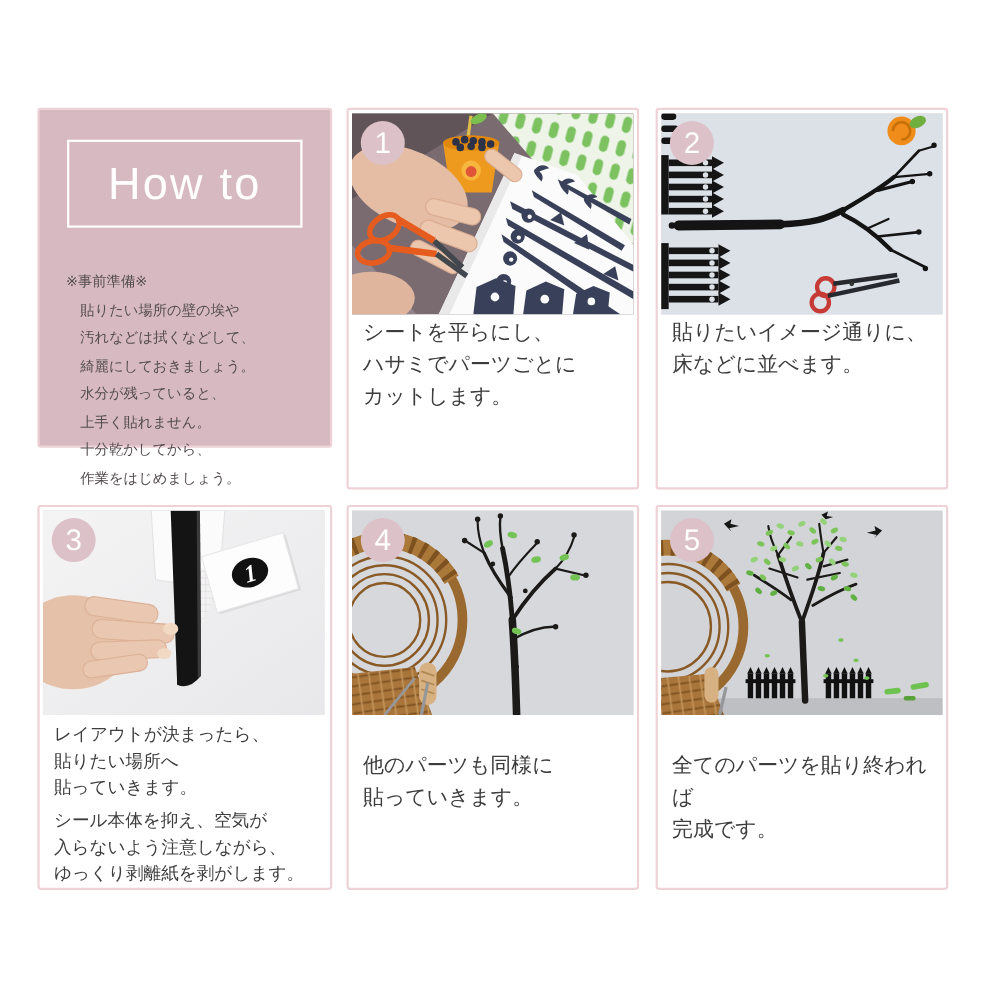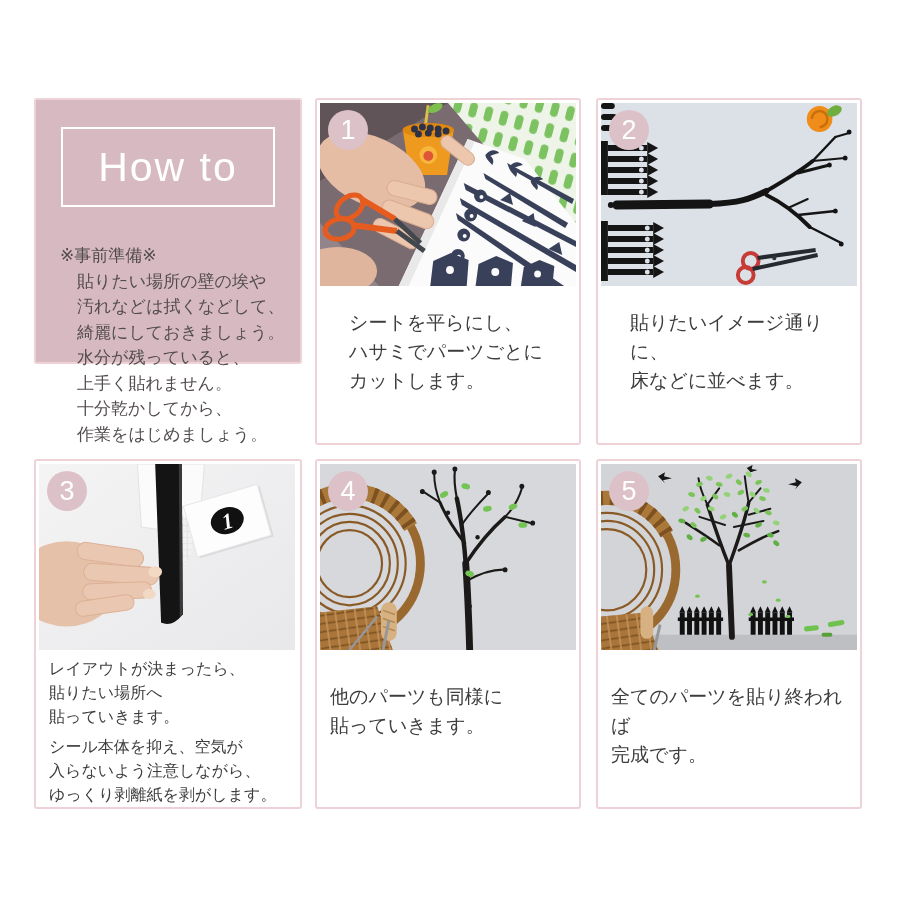--- a/index.html
+++ b/index.html
@@ -13,49 +13,49 @@
   }
   .intro-card { background:#d7bac1; }
   .howto-frame {
     margin:27px auto 0; width:210px; height:76px;
     border:2px solid #ffffff; display:flex; align-items:center; justify-content:center;
   }
   .howto-title {
     color:#ffffff; font-size:41px; font-weight:300; letter-spacing:2px;
   }
   .intro-note {
-    margin:36px 8px 0 24px; font-size:17px; line-height:25.5px;
+    margin:36px 8px 0 24px; font-size:13px; line-height:25.5px;
     color:#534c4f; white-space:pre-line;
   }
   .photo {
     position:absolute; left:3px; top:3px; width:256px; overflow:hidden; background:#ddd;
   }
   .photo svg { display:block; width:100%; height:100%; }
   .row1 .photo { height:183px; }
   .row2 .photo { height:186px; }
   .badge {
     position:absolute; left:11px; top:10px; width:40px; height:40px; z-index:2;
     border-radius:50%; background:#dcc1c8; color:#ffffff;
     font-size:27px; font-weight:500; display:flex; align-items:center; justify-content:center;
   }
   .caption {
     position:absolute; left:13px; right:6px;
     font-size:19px; line-height:29px; color:#3d3d3d; white-space:pre-line;
   }
-  .row1 .caption { top:208px;margin-left:19px; }
+  .row1 .caption { top:188px; }
   .row2 .caption { top:221px; }
   .caption.dense  { top:196px; font-size:16px; line-height:24px; }
   .caption.dense2 { top:274px; font-size:16px; line-height:24px; }
 </style>
 </head>
 <body>
 
 <div class="canvas">
 
-  <div class="card intro-card" style="left:34px; top:98px; width:268px; height:266px;">
+  <div class="card intro-card" style="left:34px; top:98px; width:268px; height:309px;">
     <div class="howto-frame">
       <div class="howto-title">How to</div>
     </div>
     <div class="intro-note">※事前準備※
 　貼りたい場所の壁の埃や
 　汚れなどは拭くなどして、
 　綺麗にしておきましょう。
 　水分が残っていると、
 　上手く貼れません。
 　十分乾かしてから、

